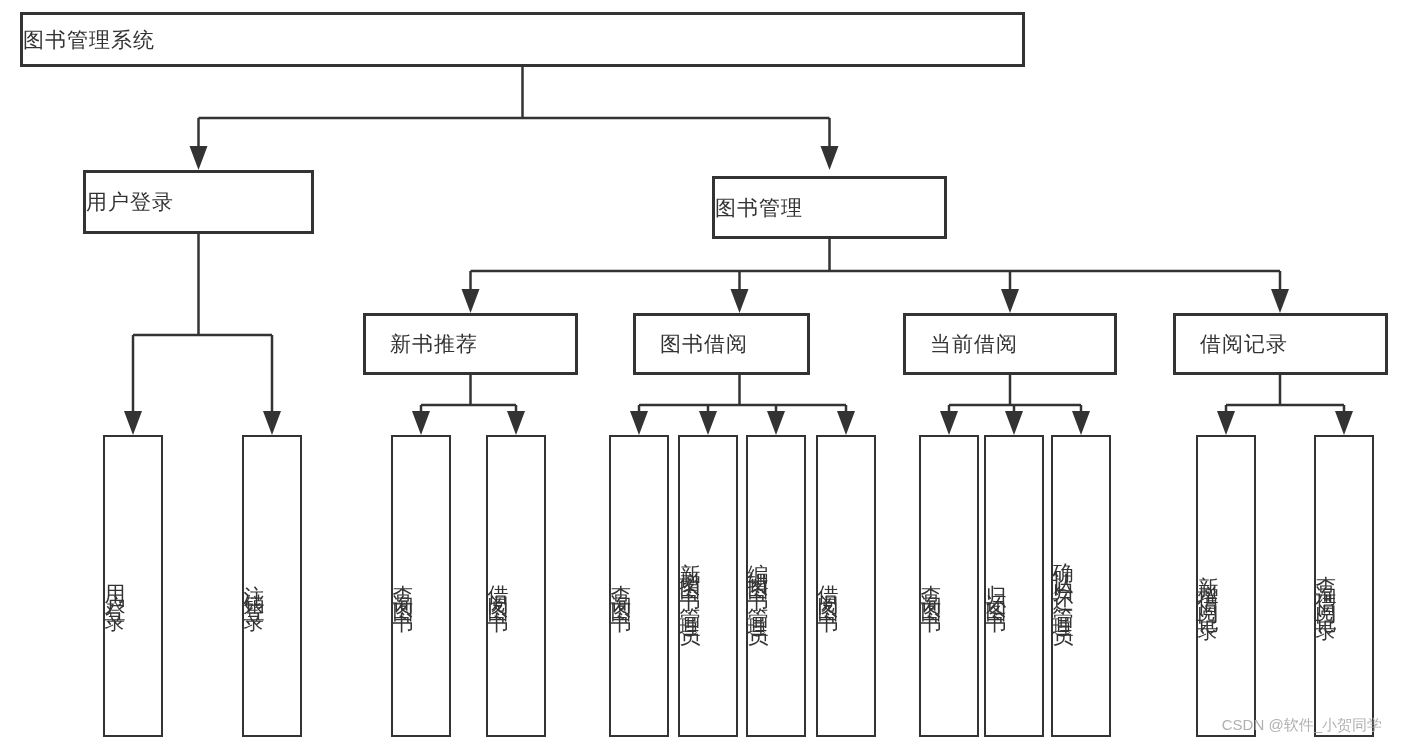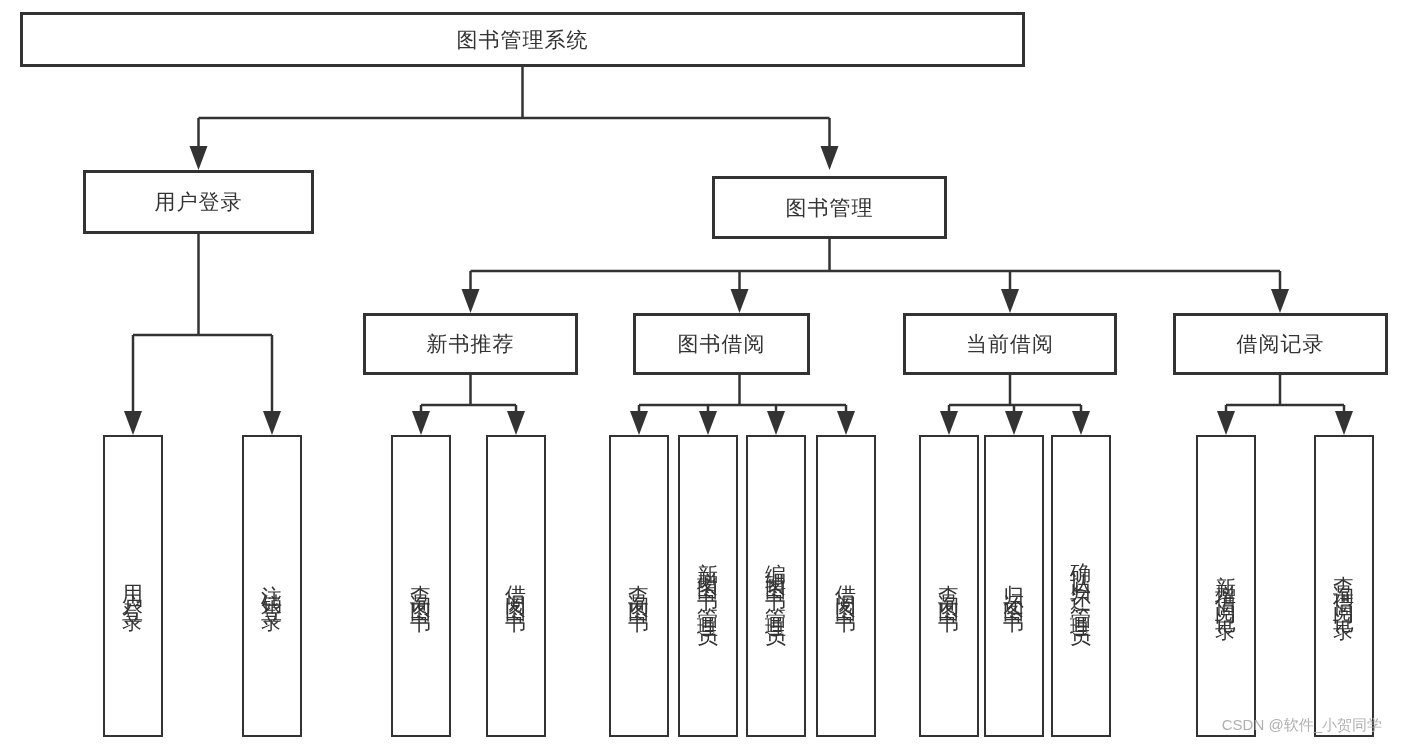--- a/index.html
+++ b/index.html
@@ -21,31 +21,31 @@
     top: 0;
     pointer-events: none;
   }
   .box {
     position: absolute;
     box-sizing: border-box;
     border: 3px solid #333333;
     background: #ffffff;
     display: flex;
     align-items: center;
-    justify-content: center;
   }
   .box.leaf {
     border-width: 2px;
     top: 435px;
     width: 60px;
     height: 302px;
   }
   .box.l3 {
     top: 313px;
     height: 62px;
+    padding-left: 24px;
   }
   .hlabel {
     font-size: 21px;
     color: #333333;
     letter-spacing: 1px;
     white-space: nowrap;
   }
   .vtext {
     writing-mode: vertical-rl;
     text-orientation: mixed;

